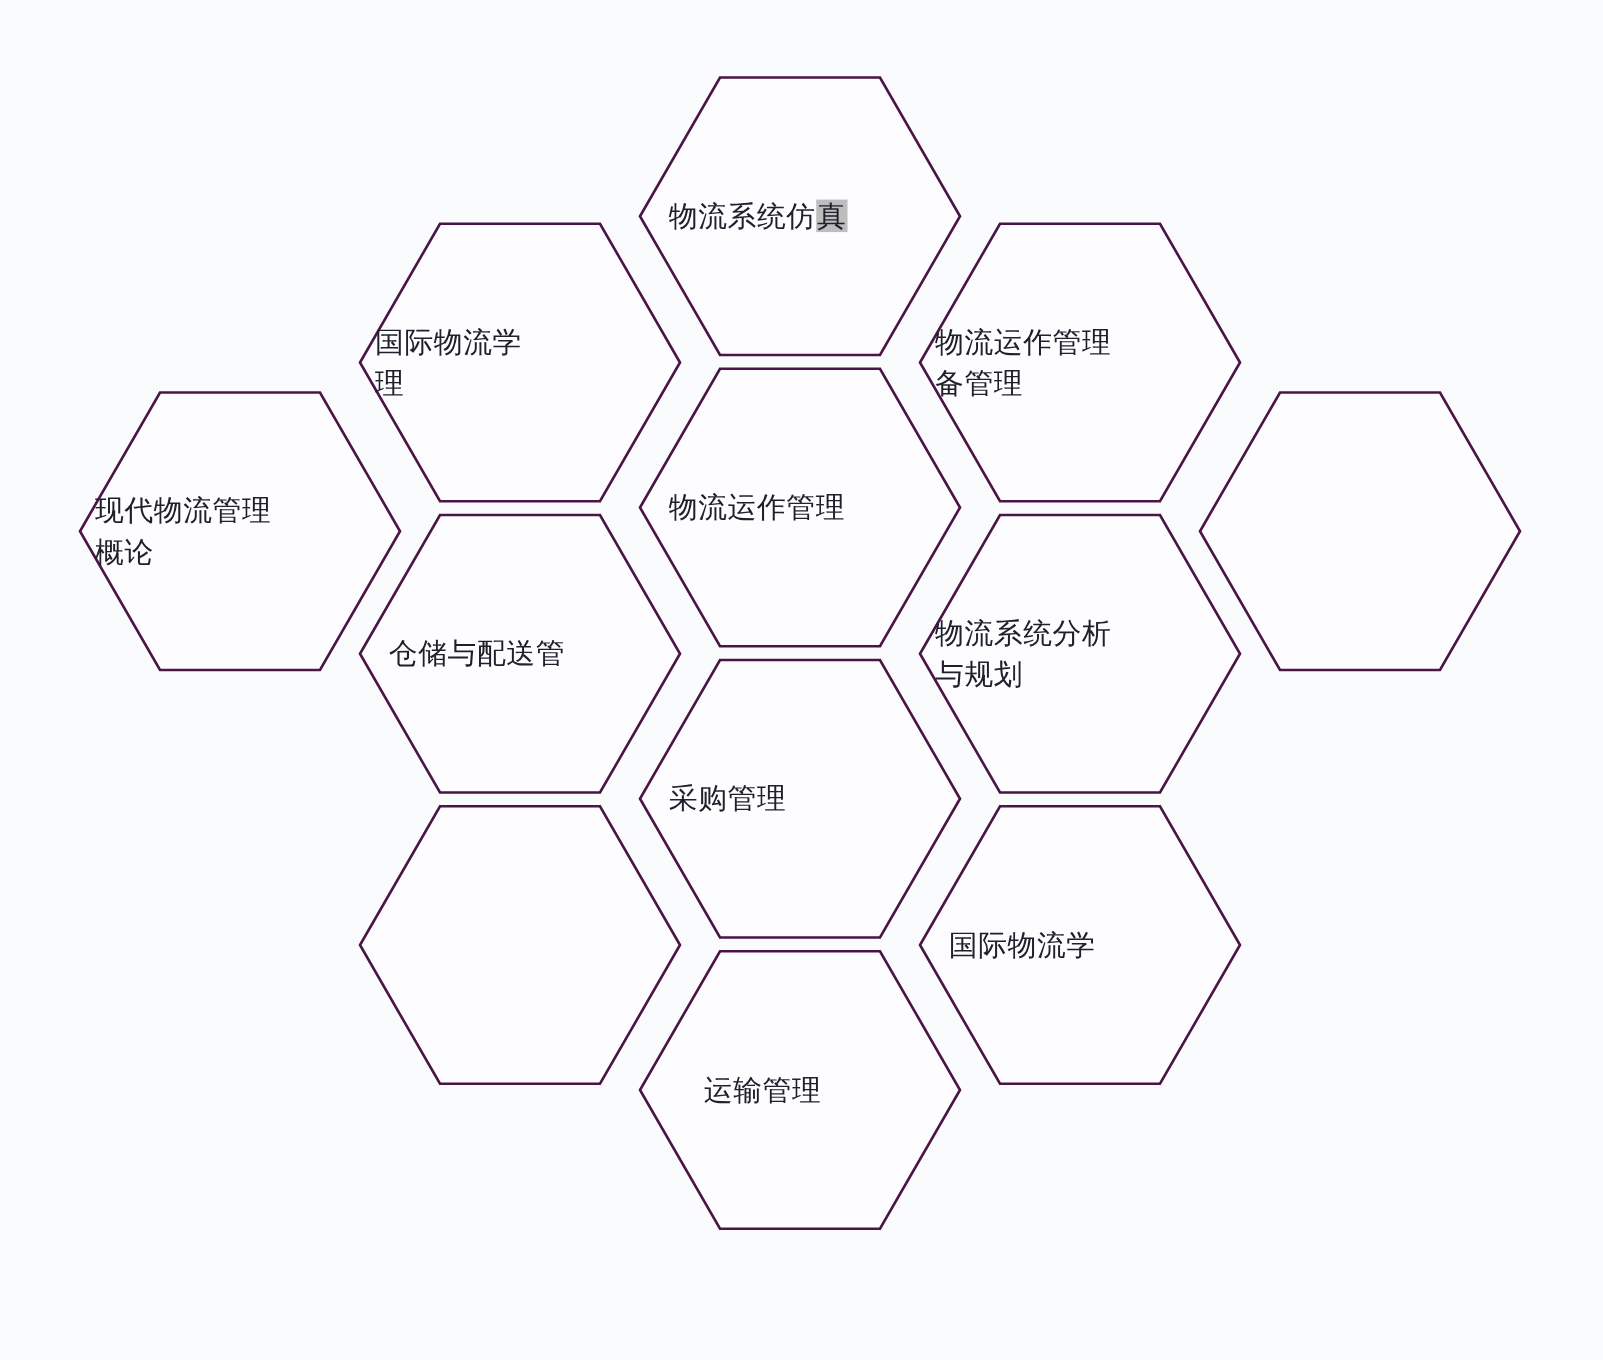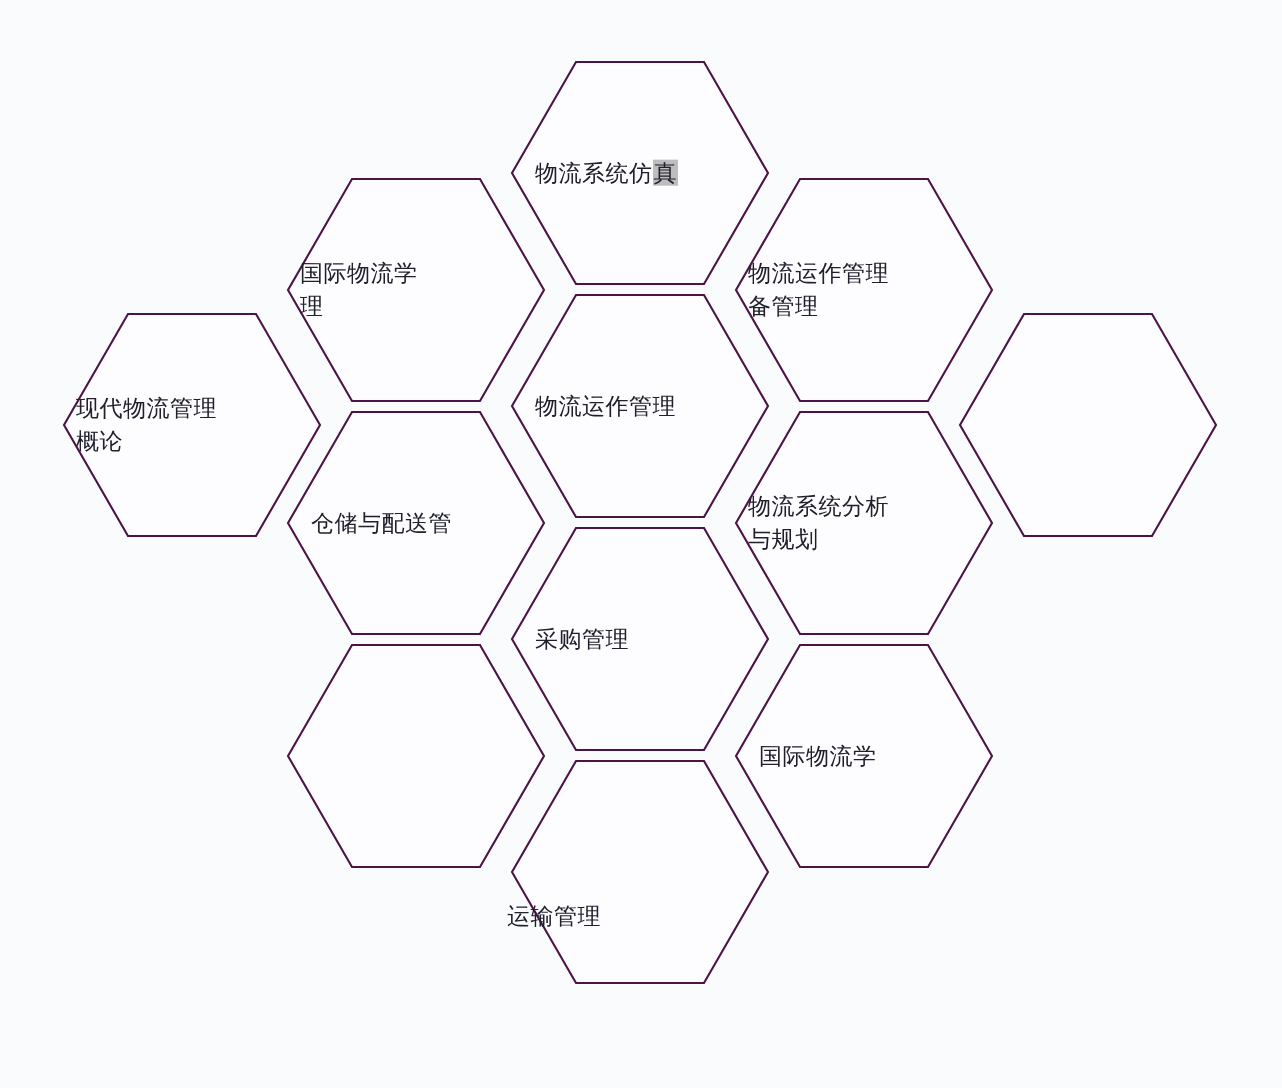--- a/index.html
+++ b/index.html
@@ -86,21 +86,21 @@
 
   <div id="label-layer">
       <div class="hex-label wide" style="left: 192px; top: 425px;">现代物流管理
 概论</div>
       <div class="hex-label wide" style="left: 416px; top: 290px;">国际物流学
 理</div>
       <div class="hex-label" style="left: 416px; top: 523px;">仓储与配送管</div>
       <div class="hex-label" style="left: 640px; top: 173px;">物流系统仿<span class="sel-mark" style="background: rgb(189, 189, 189);">真</span></div>
       <div class="hex-label" style="left: 640px; top: 406px;">物流运作管理</div>
       <div class="hex-label" style="left: 640px; top: 639px;">采购管理</div>
-      <div class="hex-label" style="left: 612px; top: 872px; margin-top: 44px;">运输管理</div>
+      <div class="hex-label" style="left: 668px; top: 872px;">运输管理</div>
       <div class="hex-label wide" style="left: 864px; top: 290px;">物流运作管理
 备管理</div>
       <div class="hex-label wide" style="left: 864px; top: 523px;">物流系统分析
 与规划</div>
       <div class="hex-label" style="left: 864px; top: 756px;">国际物流学</div>
     </div>
 
 </div>
 
 </body></html>

